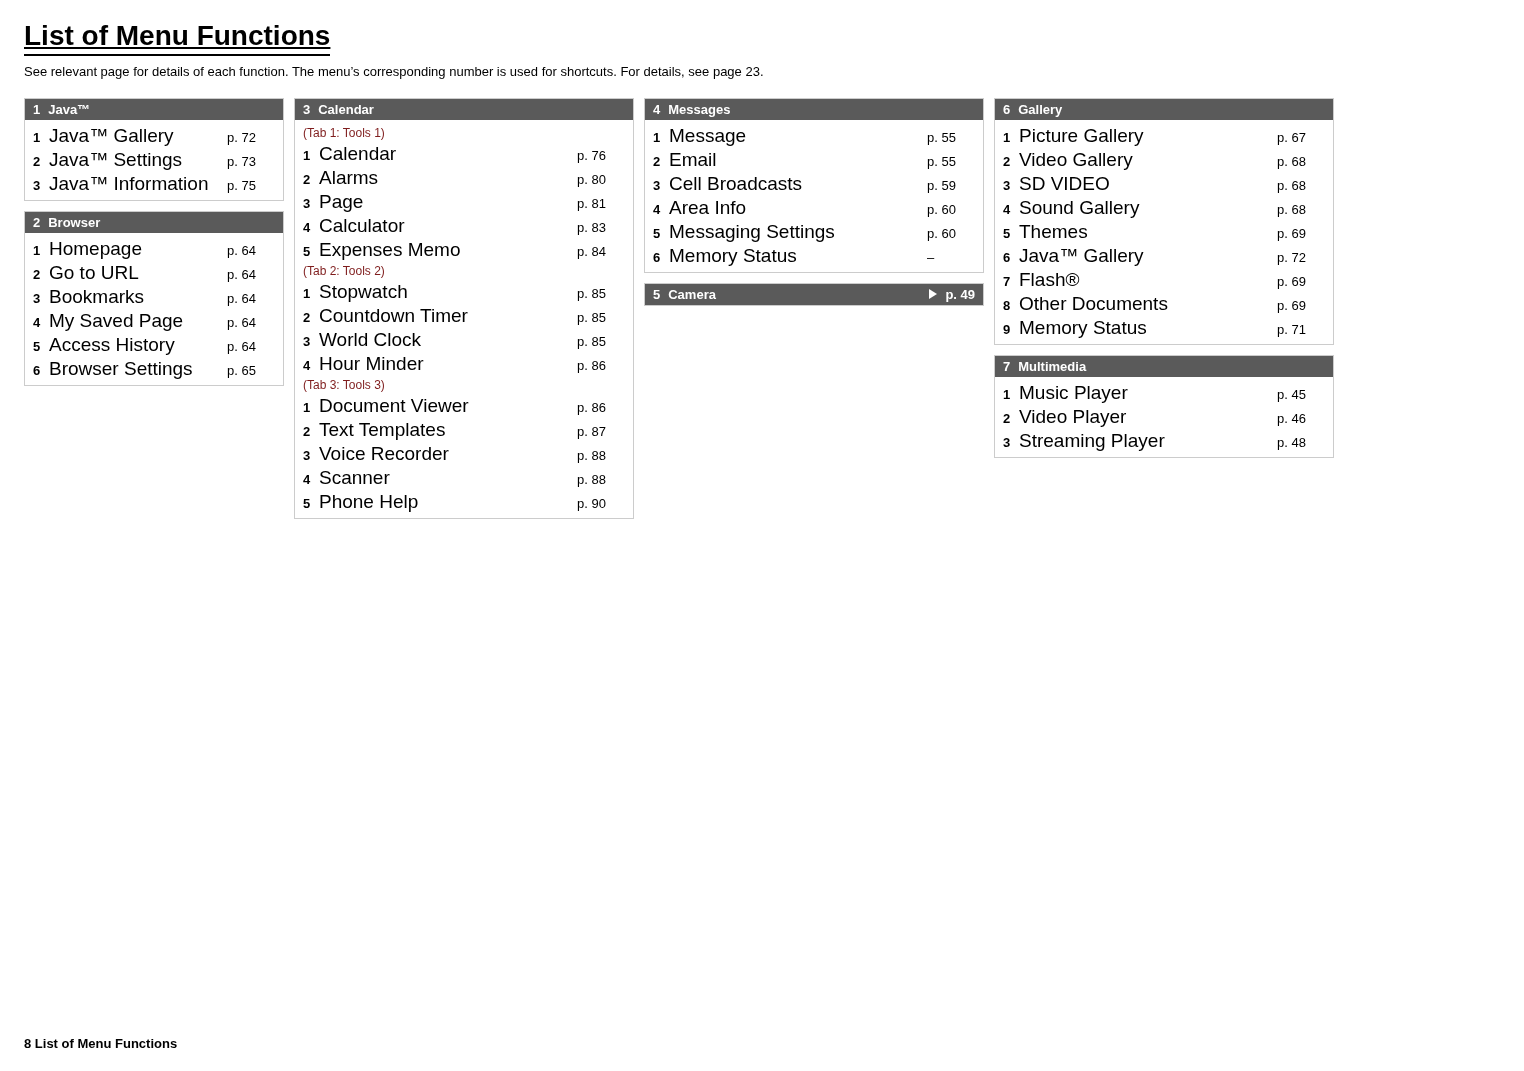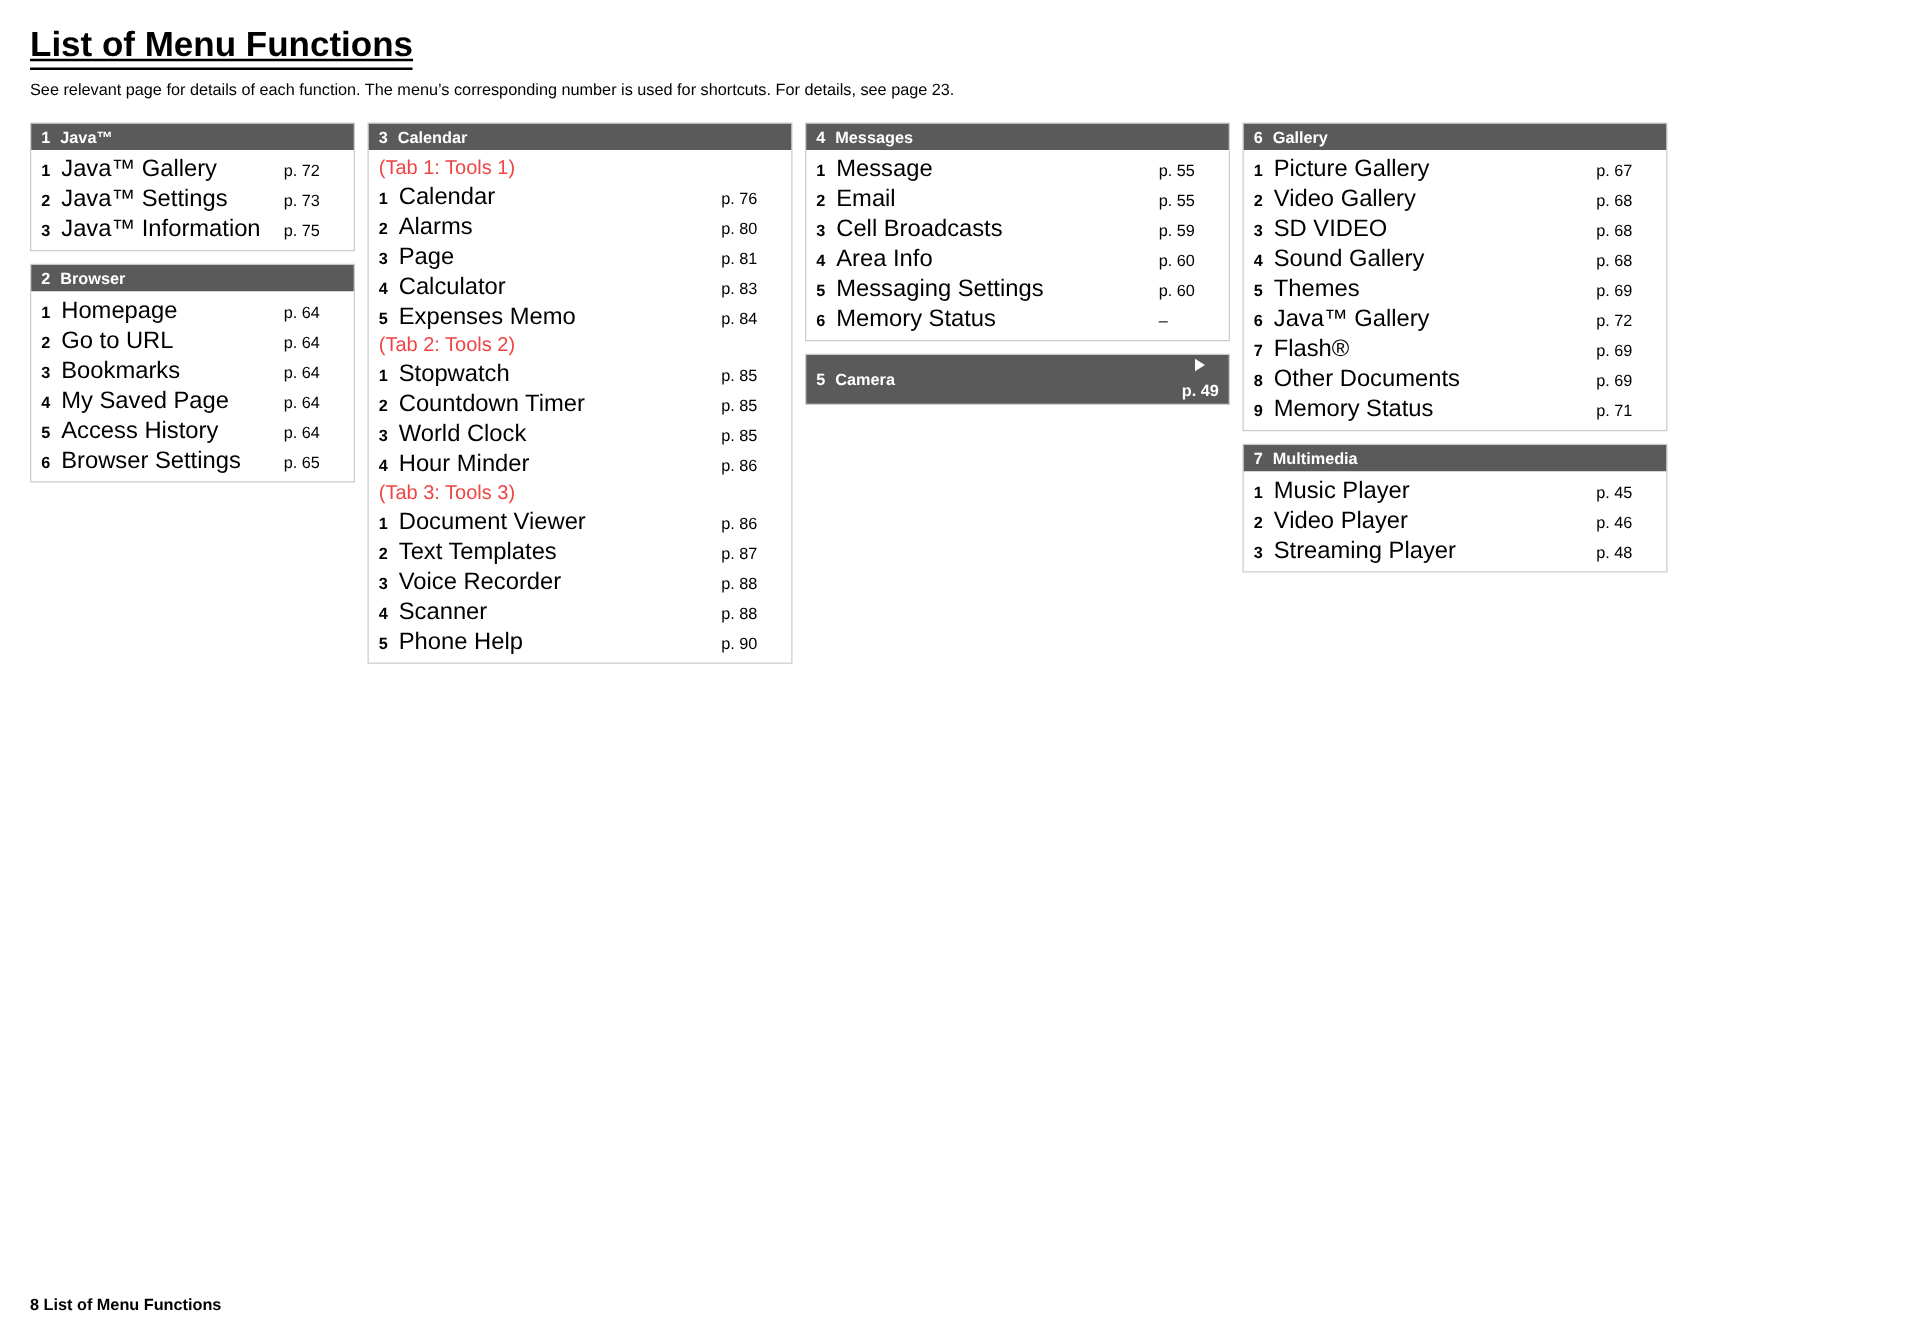--- a/index.html
+++ b/index.html
@@ -45,23 +45,23 @@
       display: flex;
       gap: 8px;
     }
     .section-header .num {
       font-weight: bold;
     }
     .section-body {
       padding: 4px 8px;
     }
     .tab-label {
-      font-size: 16px;
+      font-size: 12px;
       padding: 2px 0;
-      color: #ef4444;
+      color: #7f1d1d;
     }
     .item-row {
       display: flex;
       align-items: baseline;
       padding: 1px 0;
       font-size: 13px;
     }
     .item-num {
       font-weight: bold;
       min-width: 16px;
@@ -296,21 +296,21 @@
             <span class="item-num">6</span>
             <span class="item-name">Memory Status</span>
             <span class="item-page">–</span>
           </div>
         </div>
       </div>
       <div class="section">
         <div class="camera-header">
           <span>5</span>
         <span>Camera</span>
-        <span style="margin-left:auto;display:flex;align-items:center;gap:8px;flex-direction:column;">
+        <span style="margin-left:auto;display:flex;align-items:center;gap:8px;">
           <span class="triangle"></span>
           <span>p. 49</span>
         </span>
         </div>
       </div>
     </div>
     <div>
       <div class="section">
         <div class="section-header">
           <span class="num">6</span>

